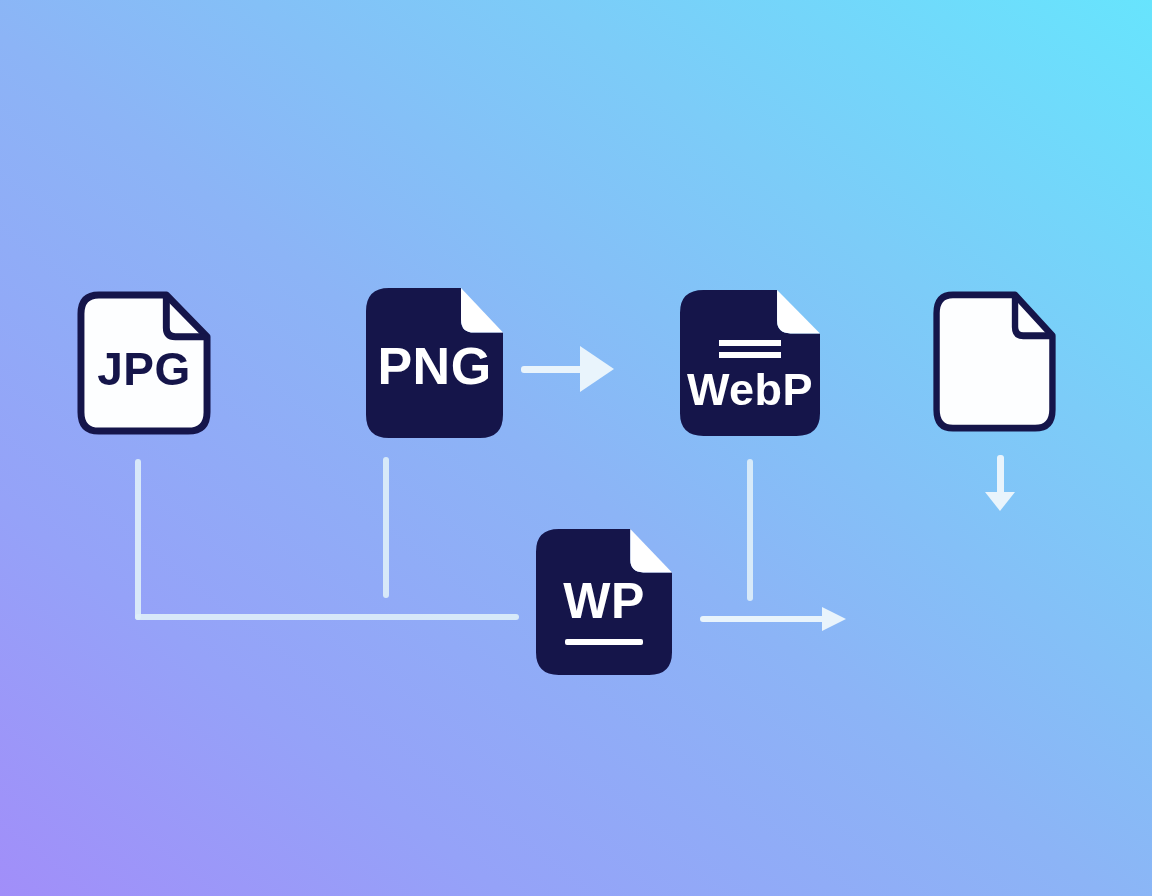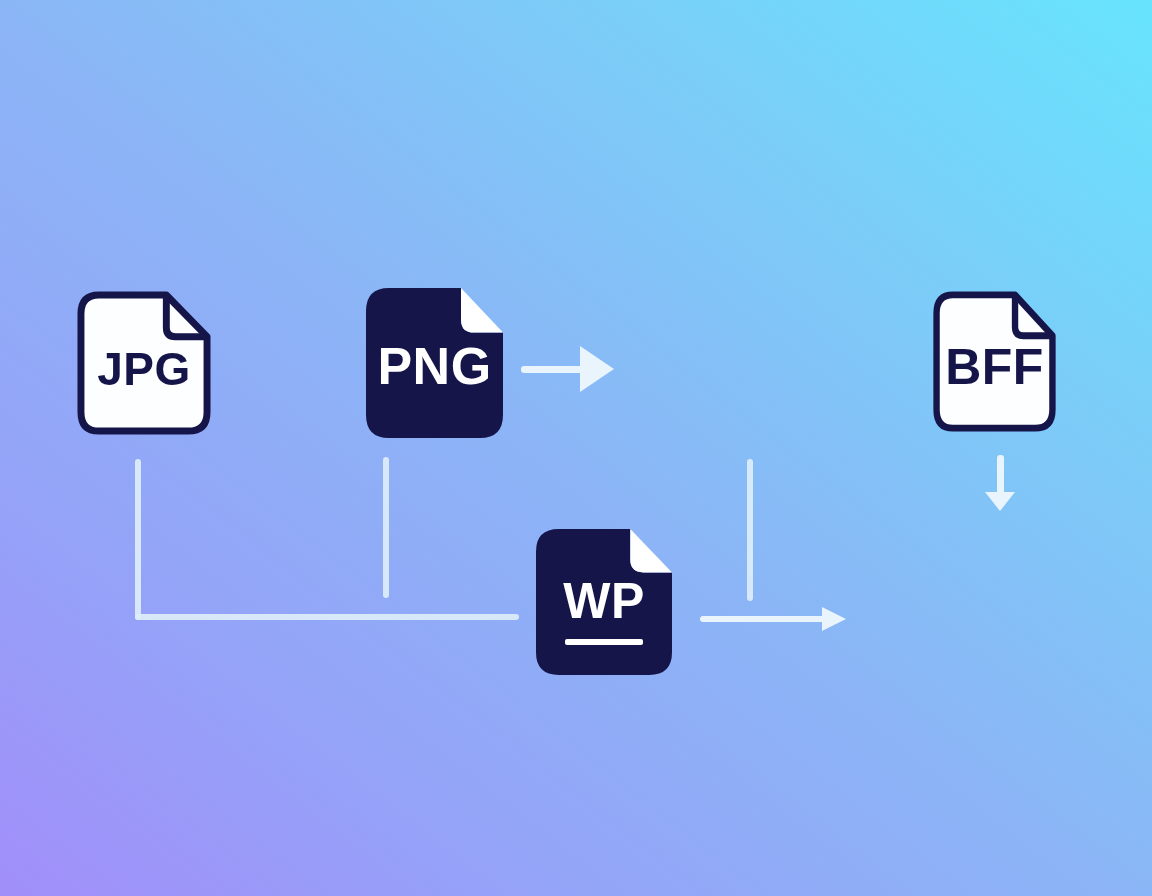--- a/index.html
+++ b/index.html
@@ -98,27 +98,34 @@
   </div>
 
   <div class="file-icon icon-dark icon-png">
     <svg viewBox="0 0 137 148" preserveAspectRatio="none">
       <path d="M23 0 H95 V31 Q95 44 108 44 H137 V125 Q137 148 114 148 H23 Q0 148 0 125 V23 Q0 0 23 0 Z" fill="#15154a"></path>
       <path d="M95 0 L137 44 H108 Q95 44 95 31 Z" fill="#ffffff"></path>
     </svg>
     <span class="label">PNG</span>
   </div>
 
+  <div class="file-icon icon-dark icon-webp">
+    <svg viewBox="0 0 137 148" preserveAspectRatio="none">
+      <path d="M23 0 H95 V31 Q95 44 108 44 H137 V125 Q137 148 114 148 H23 Q0 148 0 125 V23 Q0 0 23 0 Z" fill="#15154a"></path>
+      <path d="M95 0 L137 44 H108 Q95 44 95 31 Z" fill="#ffffff"></path>
+    </svg>
+    <span class="double-lines"></span>
+    <span class="label">WebP</span>
+  </div>
 
   <div class="file-icon icon-light icon-bff">
     <svg viewBox="0 0 137 148" preserveAspectRatio="none">
       <path d="M23 5 H91 L132 47 V123 Q132 142 113 142 H23 Q5 142 5 123 V24 Q5 5 23 5 Z" fill="#fdfeff" stroke="#15154a" stroke-width="7" stroke-linejoin="round"></path>
       <path d="M91 5 V38 Q91 47 100 47 H132" fill="none" stroke="#15154a" stroke-width="7" stroke-linejoin="round"></path>
     </svg>
-    <span class="label">BFF</span>
   </div>
 
   <div class="file-icon icon-dark icon-wp">
     <svg viewBox="0 0 137 148" preserveAspectRatio="none">
       <path d="M23 0 H95 V31 Q95 44 108 44 H137 V125 Q137 148 114 148 H23 Q0 148 0 125 V23 Q0 0 23 0 Z" fill="#15154a"></path>
       <path d="M95 0 L137 44 H108 Q95 44 95 31 Z" fill="#ffffff"></path>
     </svg>
     <span class="label">WP</span>
     <span class="underline-bar"></span>
   </div>

